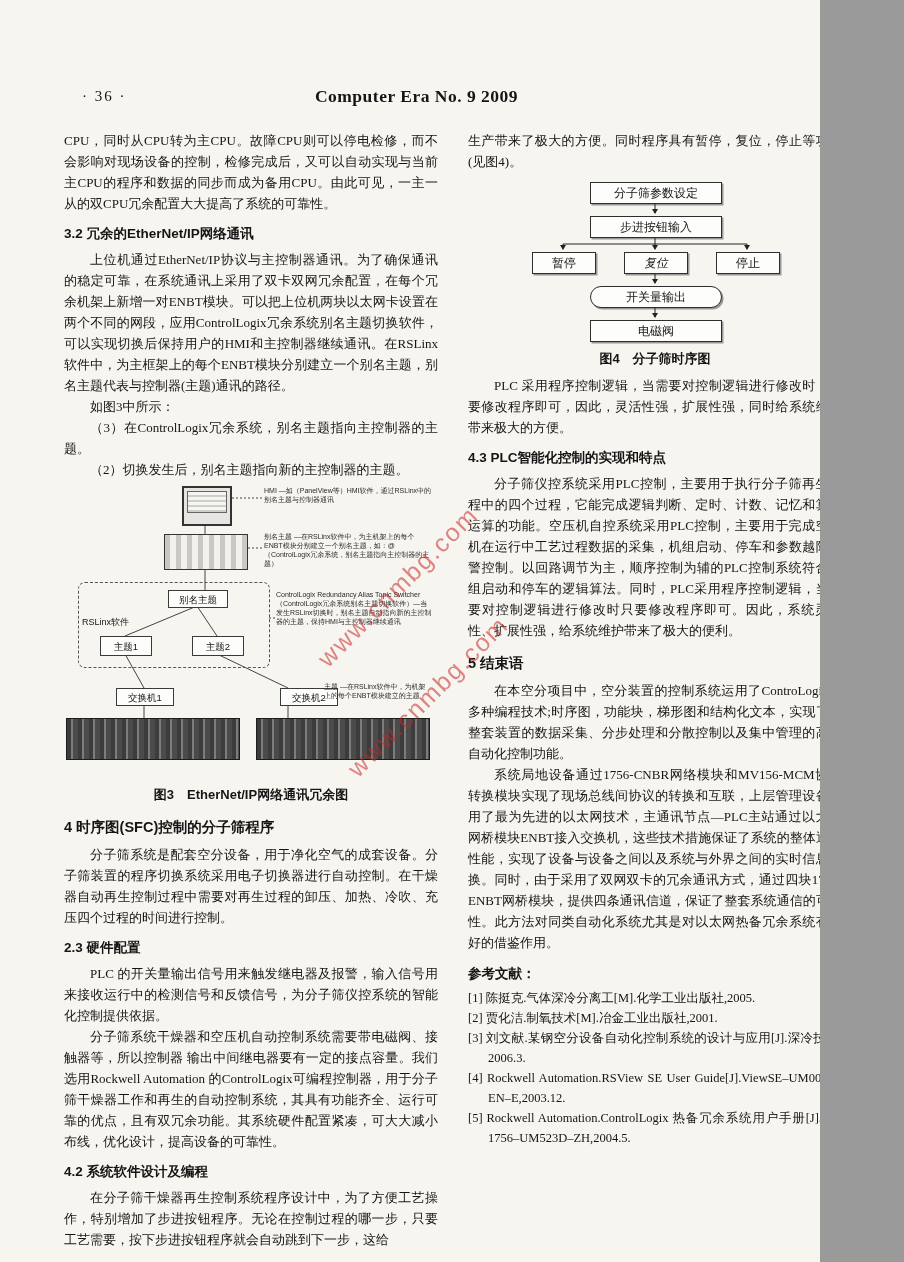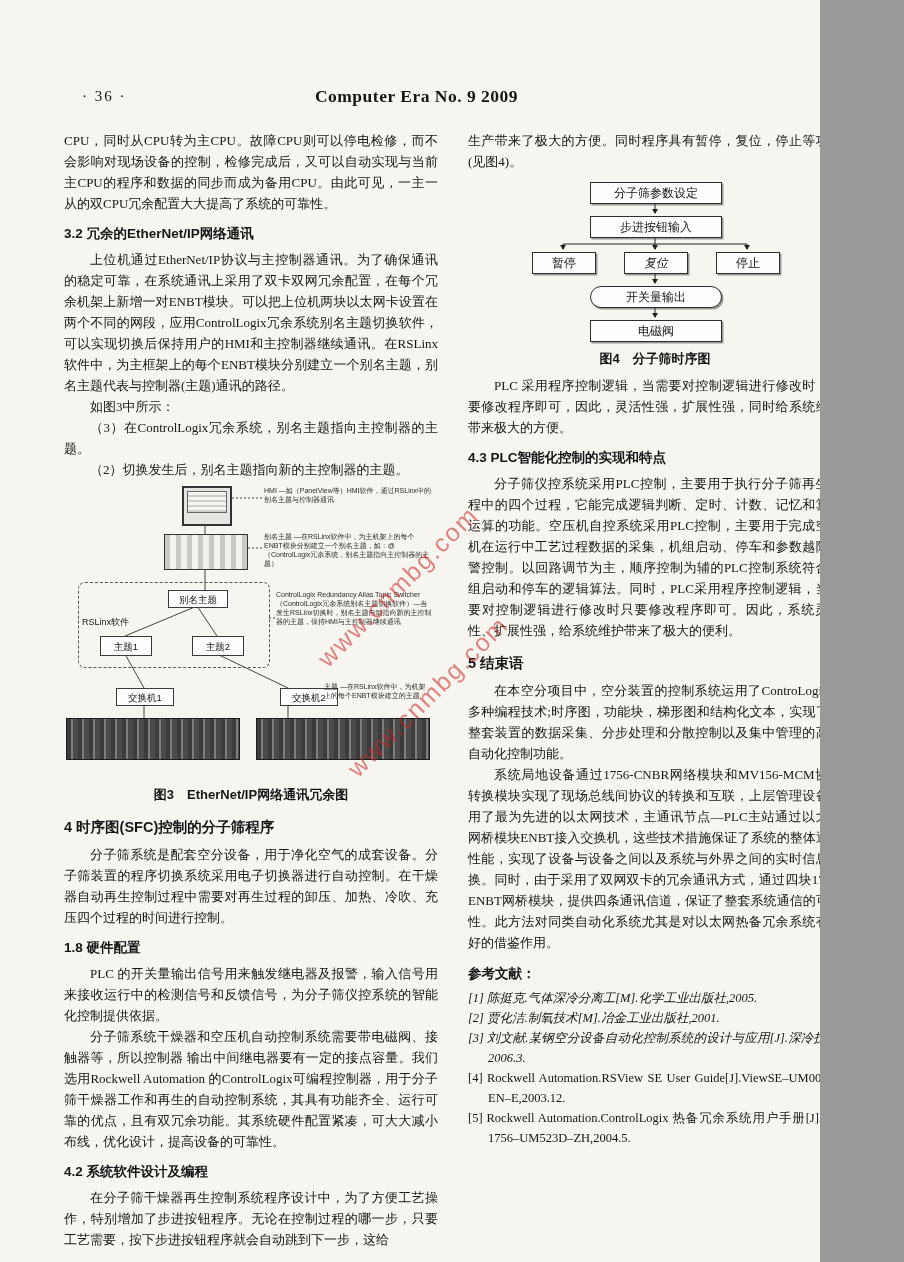--- a/index.html
+++ b/index.html
@@ -39,21 +39,21 @@
                font-family:"Liberation Sans",sans-serif;}
   
   .fig4{position:relative;width:250px;height:160px;margin:10px auto 0 auto;}
   .fig4 svg{position:absolute;left:0;top:0;}
   .f4-node{position:absolute;border:1px solid #2e2e2e;background:#fdfdfc;box-shadow:1.5px 1.5px 0 rgba(40,40,40,.45);
            display:flex;align-items:center;justify-content:center;font-size:12px;
            font-family:"Liberation Sans",sans-serif;z-index:2;}
   
   .refs-title{margin:10px 0 4px;font-size:13.5px;font-weight:bold;font-family:"Liberation Sans",sans-serif;}
   .ref{font-size:12.5px;line-height:20px;padding-left:1.6em;text-indent:-1.6em;}
-  .kai{font-style:italic;}
+  .kai{}
   .end-icon{float:right;width:20px;height:15px;background:#111;border-radius:2px;color:#fff;
             font-size:9px;line-height:15px;text-align:center;font-family:"Liberation Sans",sans-serif;}
   
   .watermark{position:absolute;font-family:"Liberation Sans",sans-serif;font-size:25px;letter-spacing:2px;
              color:rgba(201,38,38,.55);transform:rotate(-45deg);transform-origin:left center;
              z-index:6;pointer-events:none;white-space:nowrap;}
   .wm1{left:322px;top:648px;}
   .wm2{left:352px;top:758px;}
 </style>
 </head>
@@ -106,21 +106,21 @@
       <div class="f3-box" style="left:52px;top:202px;width:56px;height:16px;">交换机1</div>
       <div class="f3-box" style="left:196px;top:202px;width:56px;height:16px;margin-left:20px;">交换机2</div>
       <div class="f3-ann" style="left:260px;top:196px;width:108px;">主题 —在RSLinx软件中，为机架上的每个ENBT模块建立的主题</div>
       <div class="f3-plc" style="left:2px;top:232px;"></div>
       <div class="f3-plc" style="left:192px;top:232px;"></div>
     </div>
     <div class="fig-caption">图3　EtherNet/IP网络通讯冗余图</div>
 
     <h3 class="h-section">4 时序图(SFC)控制的分子筛程序</h3>
     <p class="indent">分子筛系统是配套空分设备，用于净化空气的成套设备。分子筛装置的程序切换系统采用电子切换器进行自动控制。在干燥器自动再生控制过程中需要对再生过程的卸压、加热、冷吹、充压四个过程的时间进行控制。</p>
-    <h3>1.8 硬件配置</h3>
+    <h3>2.3 硬件配置</h3>
     <p class="indent">PLC 的开关量输出信号用来触发继电器及报警，输入信号用来接收运行中的检测信号和反馈信号，为分子筛仪控系统的智能化控制提供依据。</p>
     <p class="indent">分子筛系统干燥器和空压机自动控制系统需要带电磁阀、接触器等，所以控制器 输出中间继电器要有一定的接点容量。我们选用Rockwell Automation 的ControlLogix可编程控制器，用于分子筛干燥器工作和再生的自动控制系统，其具有功能齐全、运行可靠的优点，且有双冗余功能。其系统硬件配置紧凑，可大大减小布线，优化设计，提高设备的可靠性。</p>
     <h3>4.2 系统软件设计及编程</h3>
     <p class="indent">在分子筛干燥器再生控制系统程序设计中，为了方便工艺操作，特别增加了步进按钮程序。无论在控制过程的哪一步，只要工艺需要，按下步进按钮程序就会自动跳到下一步，这给</p>
   </div>
 
   <div class="col col-right">
     <p>生产带来了极大的方便。同时程序具有暂停，复位，停止等功能(见图4)。</p>
 
     <div class="fig4">

